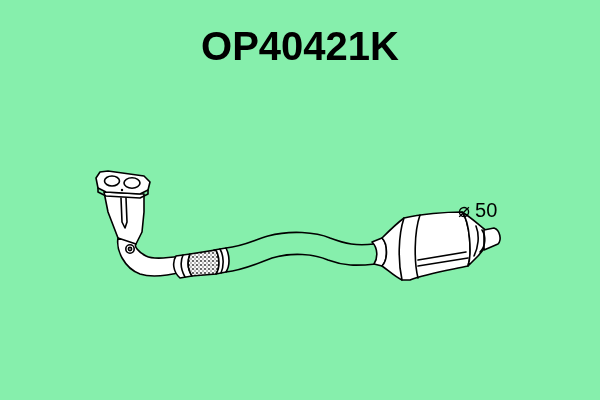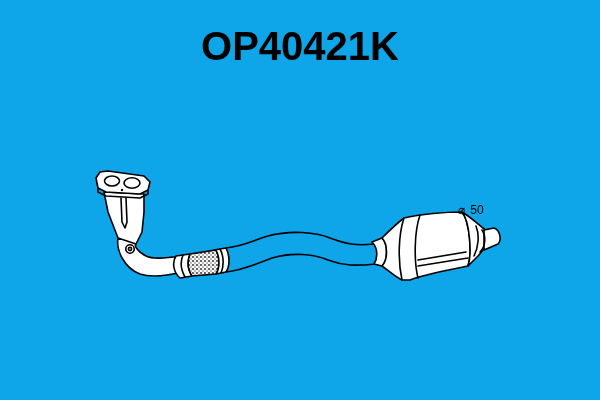--- a/index.html
+++ b/index.html
@@ -4,42 +4,42 @@
   <style>
     html, body {
       margin: 0;
       padding: 0;
       background: #ffffff;
     }
     .page {
       position: relative;
       width: 600px;
       height: 400px;
-      background: #0ea5e9;
+      background: #86efac;
       overflow: hidden;
     }
     .part-title {
       position: absolute;
       left: 0;
       top: 22px;
       width: 600px;
       text-align: center;
       font-family: "Liberation Sans", sans-serif;
       font-weight: bold;
       font-size: 40px;
       line-height: 48px;
       color: #000000;
       letter-spacing: 0px;
     }
     .diameter-label {
       position: absolute;
       left: 458px;
       top: 200px;
       font-family: "Liberation Sans", sans-serif;
-      font-size: 12px;
+      font-size: 20px;
       line-height: 20px;
       color: #000000;
       white-space: nowrap;
     }
     .diameter-label .sym {
       display: inline-block;
       margin-right: 5px;
     }
     svg.drawing {
       position: absolute;

